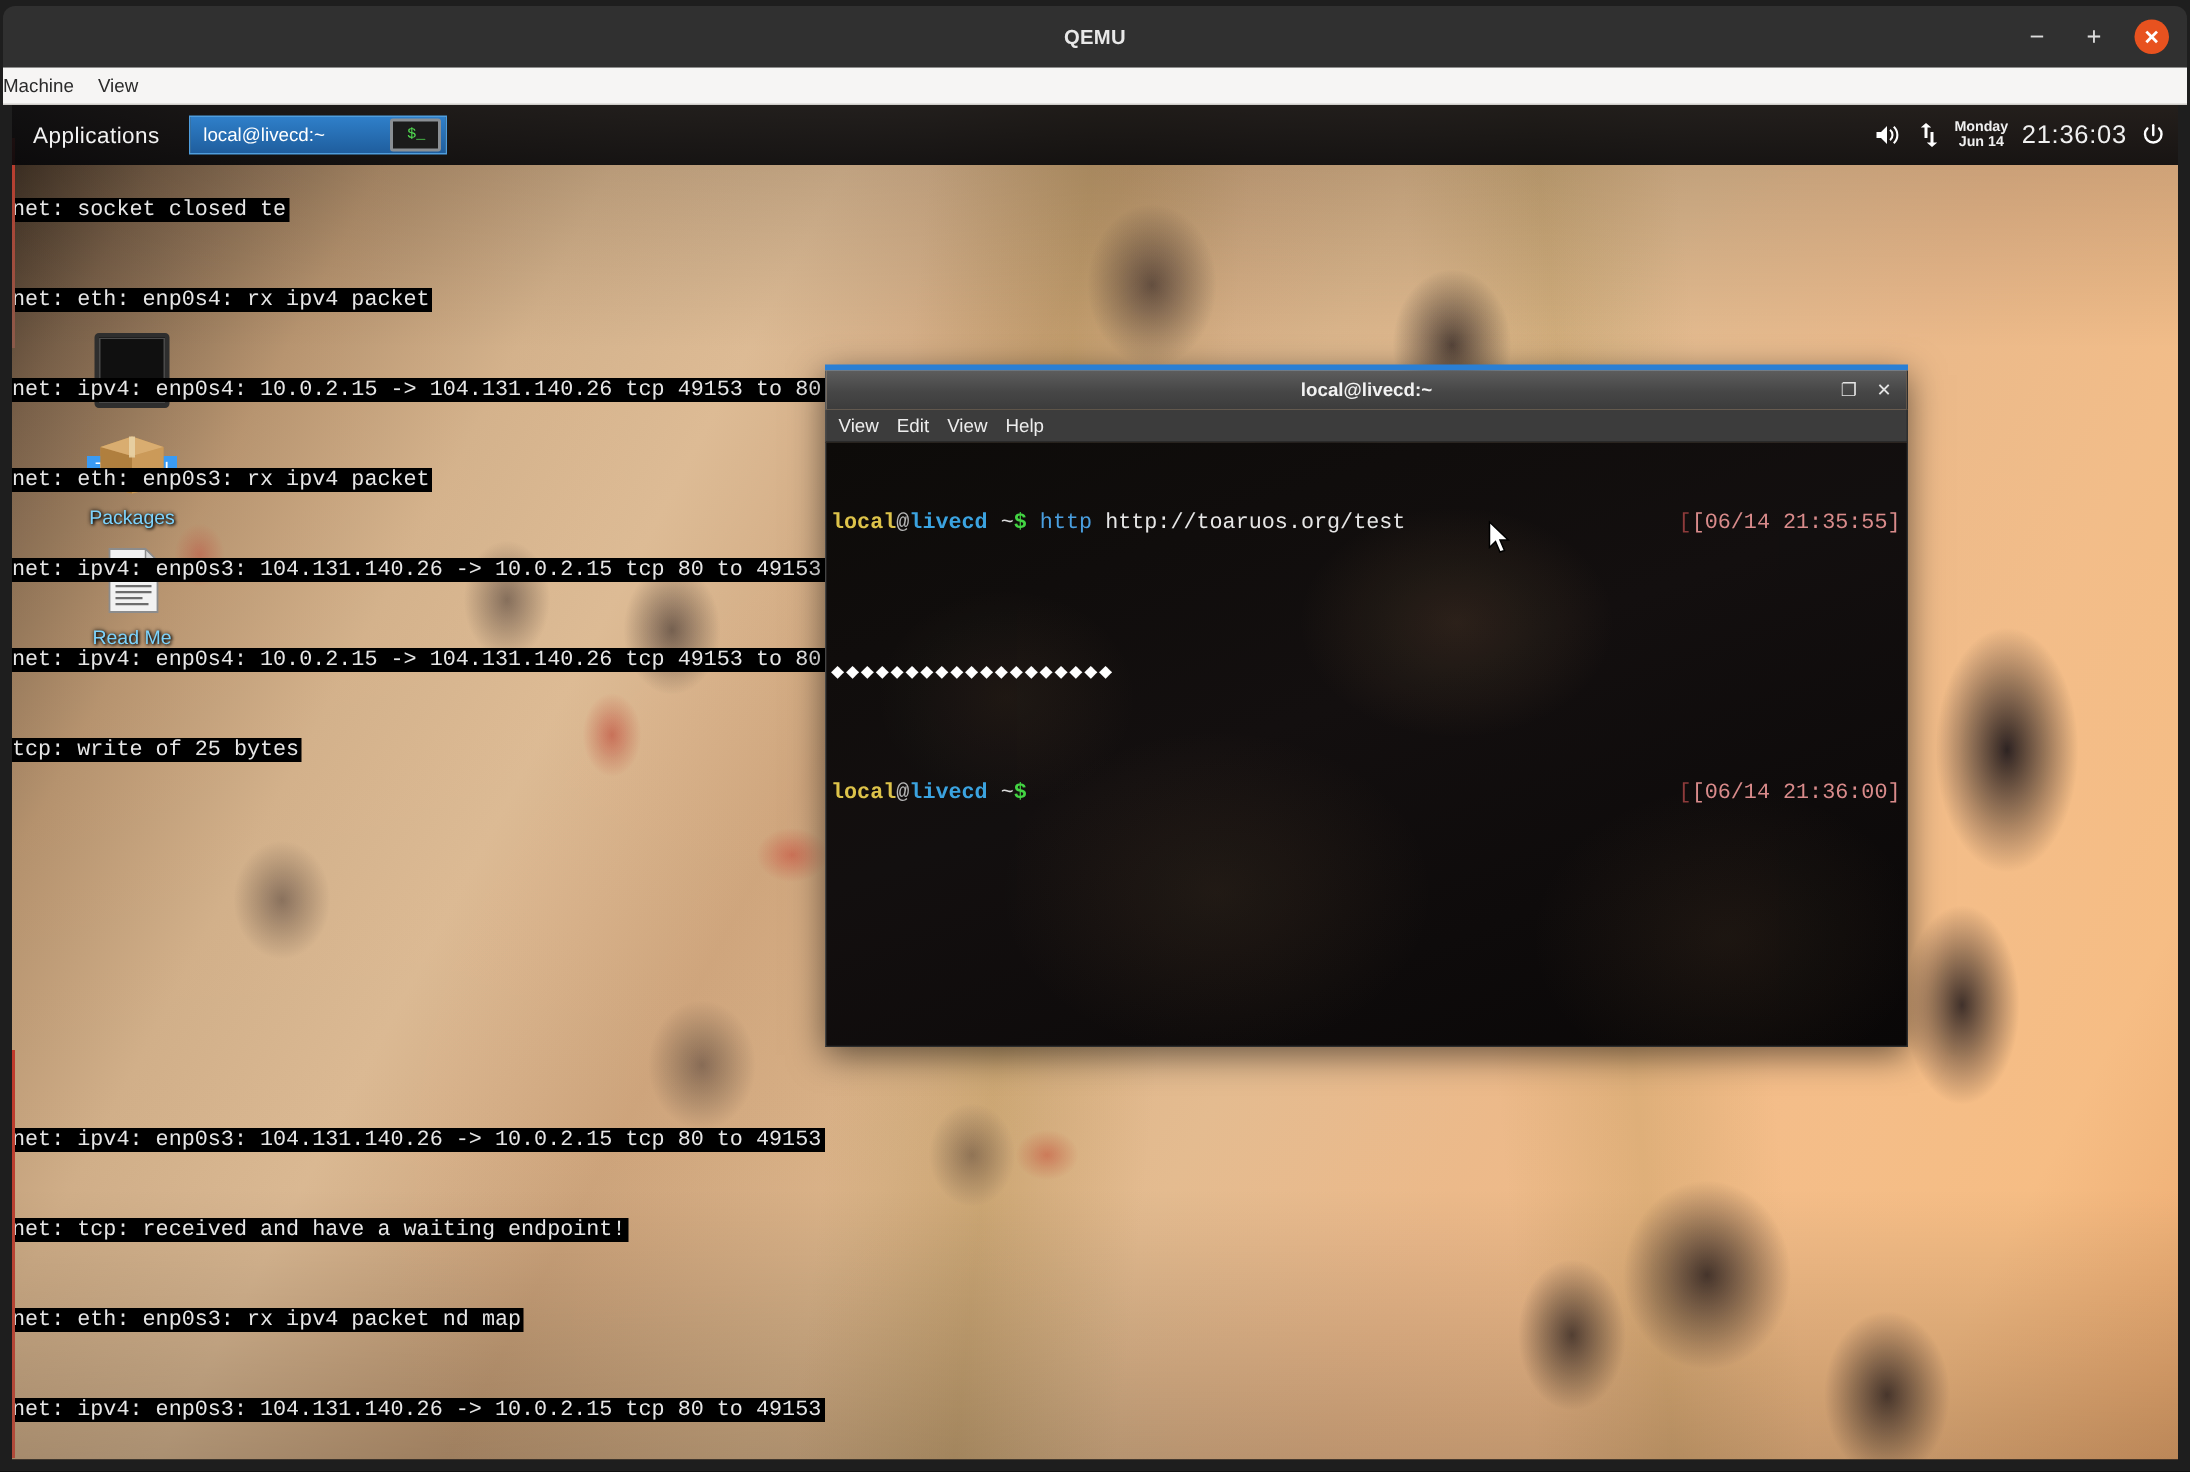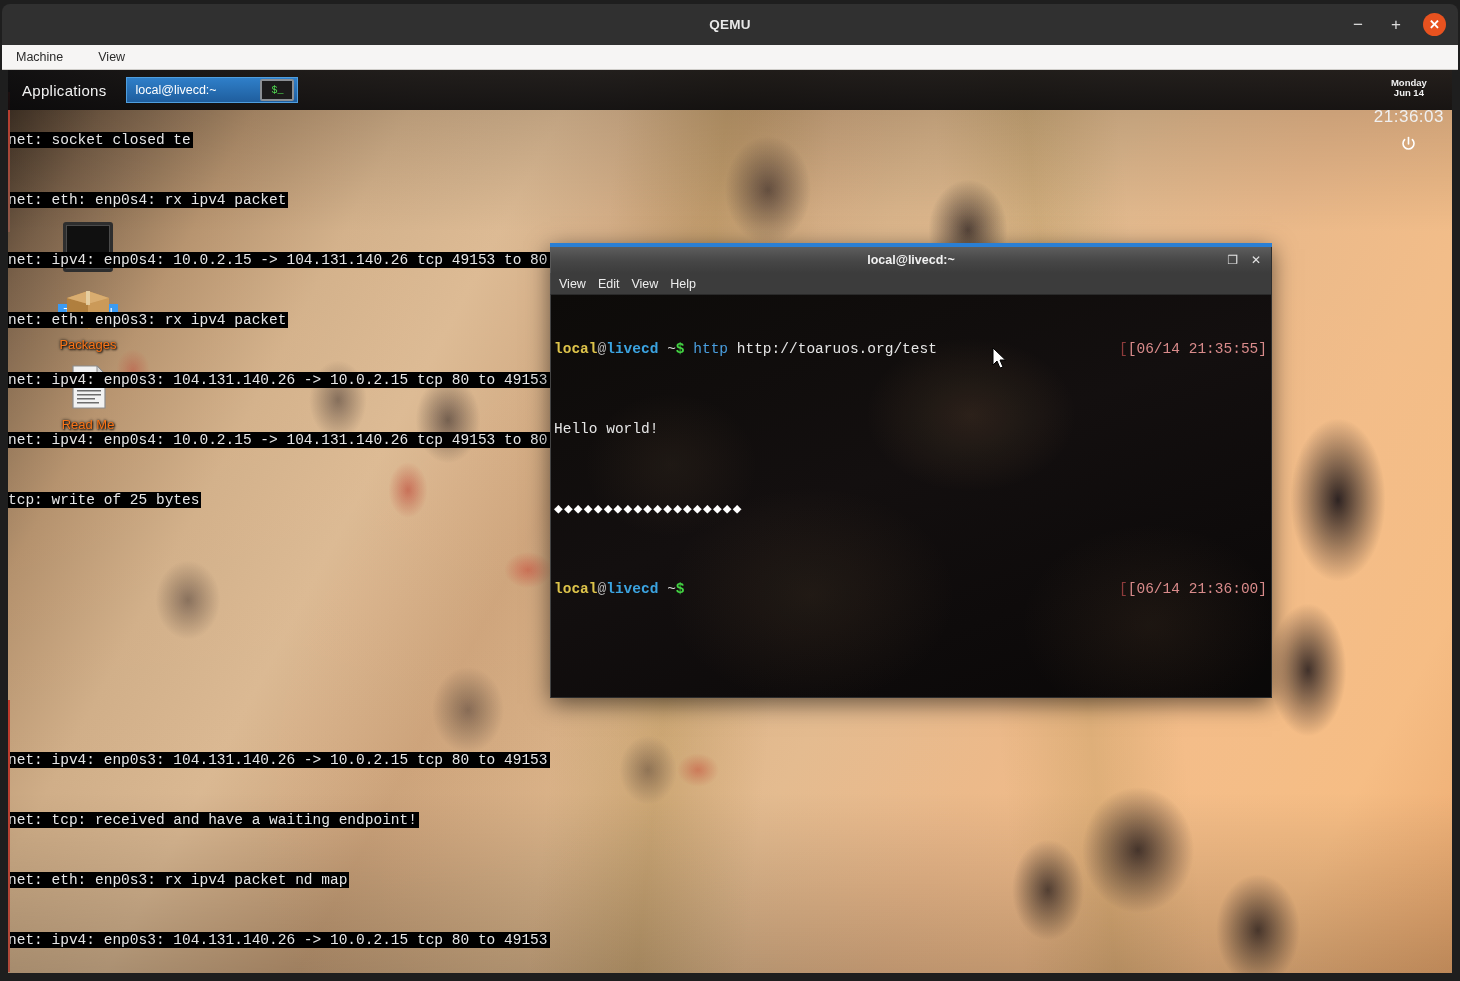--- a/index.html
+++ b/index.html
@@ -43,22 +43,22 @@
     width: 23px; height: 23px; color: #fff; font-size: 13px;
     font-weight: bold;
   }
 
   
   #qemu-menubar {
     position: absolute; left: 2px; top: 45px;
     width: 1456px; height: 25px;
     background: #f6f5f4;
     border-bottom: 1px solid #cfcdc9;
-    display: flex; align-items: center; padding-left: 14px;
-    gap: 35px;
+    display: flex; align-items: center; padding-left: 0;
+    gap: 16px;
   }
   .qmenu-item {
     font-size: 12.5px; color: #2b2b2b; cursor: pointer;
   }
 
   
   #vm-screen {
     position: absolute; left: 8px; top: 70px;
     width: 1444px; height: 903px;
     overflow: hidden;
@@ -139,21 +139,21 @@
   }
   #window-button-label { flex: 1; }
   .term-mini-icon {
     width: 34px; height: 22px; margin-right: 3px;
     background: #1b1b1b; border: 2px solid #8a8f94; border-radius: 2px;
     display: flex; align-items: center; justify-content: center;
     color: #52e052; font-size: 10px; font-family: "Liberation Mono", monospace;
   }
   #panel-right {
     margin-left: auto; display: flex; align-items: center;
-    gap: 9px; padding-right: 8px; color: #f0f0f0; flex-direction: column;
+    gap: 9px; padding-right: 8px; color: #f0f0f0;
   }
   #panel-clock { font-size: 17px; font-family: "Liberation Sans", sans-serif; letter-spacing: .5px; }
   #panel-date { font-size: 9.5px; line-height: 10px; text-align: center; font-weight: bold; }
   .panel-icon { display: flex; align-items: center; cursor: pointer; }
 
   
   .console-log {
     position: absolute; left: 0;
     font-family: "Liberation Mono", monospace;
     font-size: 14.5px; line-height: 20px;
@@ -176,21 +176,21 @@
   }
 
   
   .desktop-icon {
     position: absolute; width: 100px;
     display: flex; flex-direction: column; align-items: center;
     z-index: 20; cursor: pointer; user-select: none;
   }
   .desktop-icon .glyph { width: 50px; height: 50px; margin-bottom: 4px; position: relative; }
   .desktop-icon .caption {
-    font-size: 13px; color: #f97316; padding: 1px 5px;
+    font-size: 13px; color: #7dd3fc; padding: 1px 5px;
     text-shadow: 1px 1px 2px #000, 0 0 3px #000;
     white-space: nowrap;
   }
   .desktop-icon.selected .caption {
     background: #3a9bf4; text-shadow: none; color: #fff;
   }
   
   .icon-terminal {
     background: #101010; border: 3px solid #2e2e2e; border-radius: 3px;
     box-shadow: inset 0 0 0 1px #4a4a4a;
@@ -402,21 +402,20 @@
         <span class="tmenu">View</span>
         <span class="tmenu">Edit</span>
         <span class="tmenu">View</span>
         <span class="tmenu">Help</span>
       </div>
       <div id="term-body">
         <div id="term-bg"></div>
         <div id="term-text">
           <div class="trow"><span class="c-user">local</span><span class="c-at">@</span><span class="c-host">livecd</span><span class="c-path"> ~</span><span class="c-dollar">$</span><span class="c-cmd"> http</span><span class="c-arg"> http://toaruos.org/test</span><span class="ts"><span class="c-tsb">[</span><span class="c-tsv">[06/14 21:35:55]</span><span class="c-tsb"></span></span></div>
 
-          <div class="trow"><span class="c-out">Hello world!</span></div>
 
           <div class="trow"><span class="c-diam">◆◆◆◆◆◆◆◆◆◆◆◆◆◆◆◆◆◆◆</span></div>
 
           <div class="trow"><span class="c-user">local</span><span class="c-at">@</span><span class="c-host">livecd</span><span class="c-path"> ~</span><span class="c-dollar">$</span><span class="ts"><span class="c-tsb">[</span><span class="c-tsv">[06/14 21:36:00]</span><span class="c-tsb"></span></span></div>
         </div>
       </div>
     </div>
 
     <div id="mouse-cursor">
       <svg width="16" height="24" viewBox="0 0 16 24">

